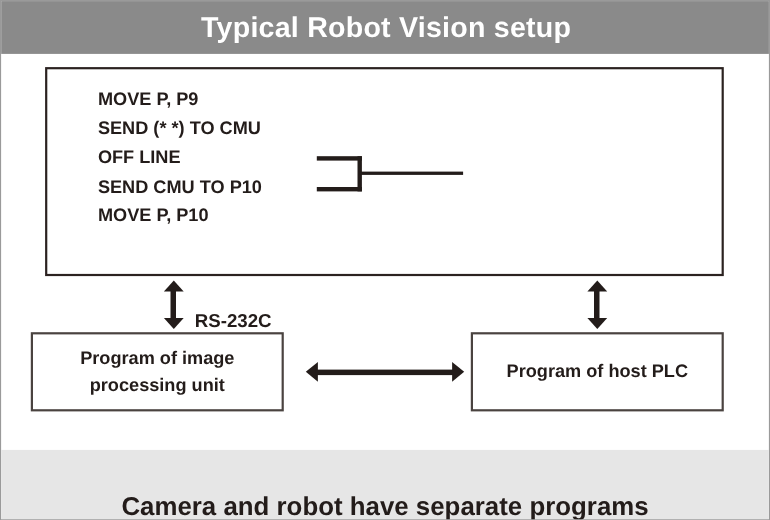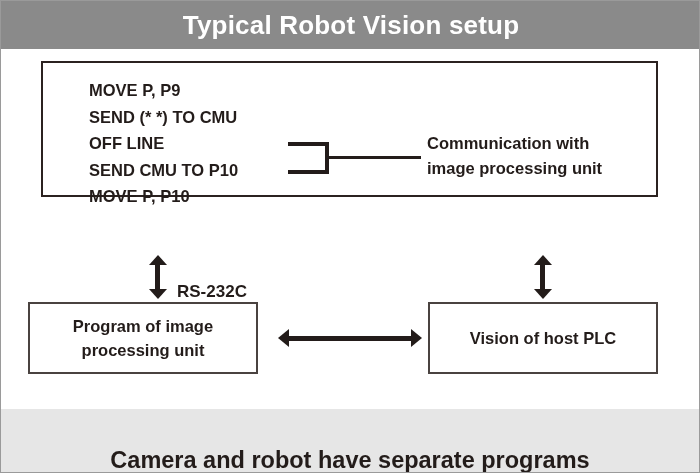--- a/index.html
+++ b/index.html
@@ -39,21 +39,21 @@
     letter-spacing: 0.2px;
     line-height: 1;
   }
 
   
   .code-box {
     position: absolute;
     left: 40px;
     top: 60px;
     width: 617px;
-    height: 136px;
+    height: 190px;
     border: 2px solid #2b2220;
     box-sizing: border-box;
     background: #ffffff;
   }
   .code-list {
     position: absolute;
     left: 46px;
     top: 14px;
     margin: 0;
     padding: 0;
@@ -258,24 +258,20 @@
     </ul>
   </div>
 
   <div class="bracket">
     <div class="b-top"></div>
     <div class="b-right"></div>
     <div class="b-bottom"></div>
   </div>
   <div class="lead-line"></div>
 
-  <div class="annotation">
-    <div>Communication with</div>
-    <div>image processing unit</div>
-  </div>
 
   <div class="v-arrow" id="arrow-left-vert">
     <div class="head-up"></div>
     <div class="shaft"></div>
     <div class="head-down"></div>
   </div>
   <div class="rs-label">RS-232C</div>
 
   <div class="v-arrow" id="arrow-right-vert">
     <div class="head-up"></div>
@@ -288,20 +284,20 @@
     <div>processing unit</div>
   </div>
 
   <div id="arrow-horizontal">
     <div class="head-left"></div>
     <div class="shaft"></div>
     <div class="head-right"></div>
   </div>
 
   <div class="proc-box" id="box-host-plc">
-    <div>Vision of host PLC</div>
+    <div>Program of host PLC</div>
   </div>
 
   <div class="footer-band">
     <div class="footer-text">Camera and robot have separate programs</div>
   </div>
 
 </div>
 
 </body></html>

